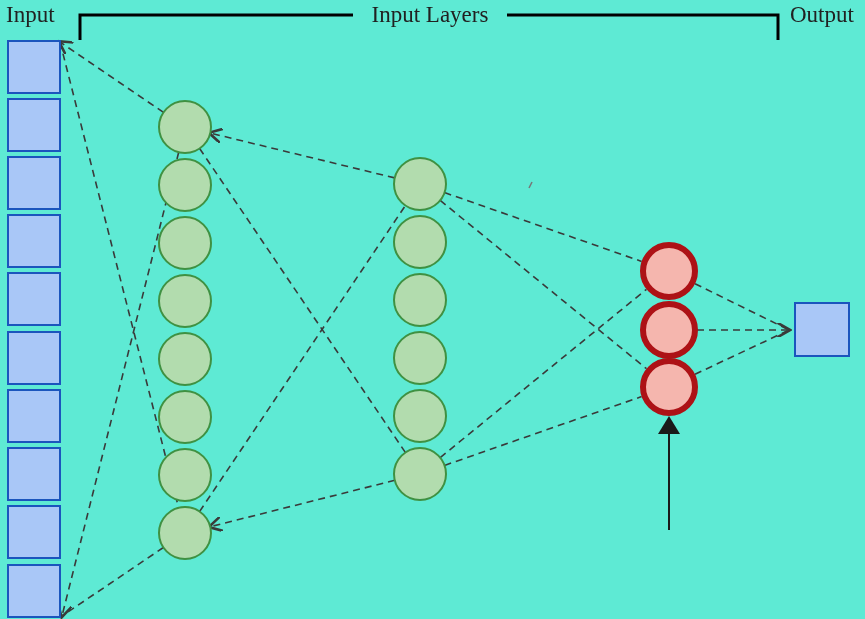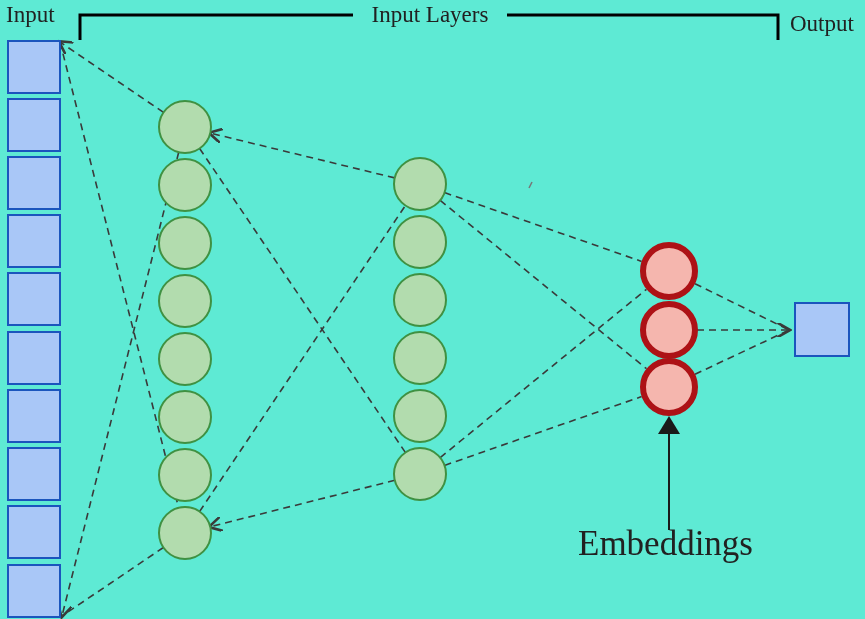--- a/index.html
+++ b/index.html
@@ -14,21 +14,21 @@
   .lbl{
     position:absolute;
     color:#212121;
     font-size:23px;
     line-height:1.1;
     white-space:nowrap;
     user-select:none;
   }
   .lbl-input{left:6px;top:2px;}
   .lbl-hidden{left:352px;top:2px;width:156px;text-align:center;}
-  .lbl-output{left:790px;top:2px;margin-top:9px;}
+  .lbl-output{left:790px;top:2px;}
   .lbl-embeddings{left:578px;top:525px;font-size:35px;}
 </style>
 </head>
 <body>
 
 <div class="canvas">
   <svg id="diagram-svg" width="865" height="619" viewBox="0 0 865 619">
       <defs>
         <marker id="mk-arrow" viewBox="0 0 10 10" refX="8" refY="5" markerWidth="9" markerHeight="9" orient="auto-start-reverse">
           <path d="M0,0 L9,5 L0,10" fill="none" stroke="#3a3a3a" stroke-width="1.8"></path>
@@ -79,14 +79,13 @@
       <circle cx="669" cy="271" r="26" fill="#f5b6ae" stroke="#ad1216" stroke-width="6"></circle>
       <circle cx="669" cy="330" r="26" fill="#f5b6ae" stroke="#ad1216" stroke-width="6"></circle>
       <circle cx="669" cy="387" r="26" fill="#f5b6ae" stroke="#ad1216" stroke-width="6"></circle>
       <rect x="795" y="303" width="54" height="53" fill="#a9c7f7" stroke="#1b55bd" stroke-width="2"></rect>
       <line x1="669" y1="530" x2="669" y2="433" stroke="#1a1a1a" stroke-width="2"></line>
       <polygon points="669,416 658,434 680,434" fill="#1a1a1a"></polygon>
     </svg>
   <div class="lbl lbl-input">Input</div>
   <div class="lbl lbl-hidden">Input Layers</div>
   <div class="lbl lbl-output">Output</div>
-  <div class="lbl lbl-embeddings">Embeddings</div>
 </div>
 
 </body></html>

